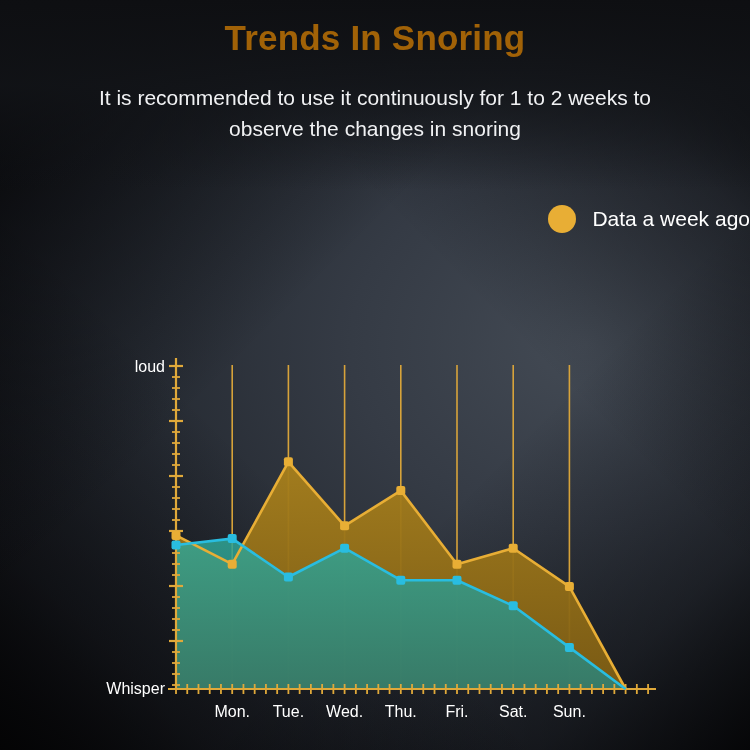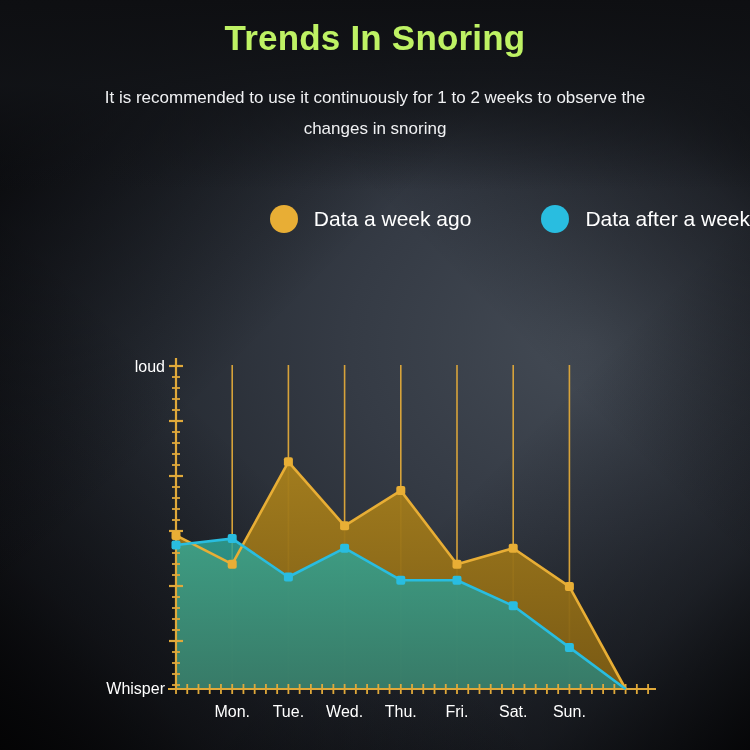--- a/index.html
+++ b/index.html
@@ -42,33 +42,33 @@
     position: absolute;
     inset: 0;
   }
 
   #title {
     position: absolute;
     top: 18px;
     left: 0;
     width: 750px;
     text-align: center;
-    color: #bef264;
+    color: #a16207;
     font-size: 35px;
     font-weight: bold;
     letter-spacing: 0.2px;
   }
   #subtitle {
     position: absolute;
     top: 82px;
     left: 75px;
     width: 600px;
     text-align: center;
     color: #f0f1f3;
-    font-size: 17px;
+    font-size: 21px;
     line-height: 31px;
     font-weight: 400;
   }
 
   #legend {
     position: absolute;
     top: 205px;
     left: 0;
     width: 750px;
     display: flex;
@@ -126,24 +126,20 @@
 
   <div class="content">
 
     <div id="title">Trends In Snoring</div>
     <div id="subtitle">It is recommended to use it continuously for 1 to 2 weeks to observe the changes in snoring</div>
 
     <div id="legend">
       <div class="legend-item">
         <span class="legend-dot" style="background:#E8AE35"></span>
         <span class="legend-label">Data a week ago</span>
-      </div>
-      <div class="legend-item">
-        <span class="legend-dot" style="background:#29BDE0"></span>
-        <span class="legend-label">Data after a week</span>
       </div>
     </div>
 
     <div id="chart-wrap">
       <svg id="chart-svg" width="750" height="750" viewBox="0 0 750 750">
         <defs>
           <linearGradient id="gradOrange" x1="0" y1="0" x2="0" y2="1">
             <stop offset="0%" stop-color="#A8801C" stop-opacity="0.95"></stop>
             <stop offset="100%" stop-color="#7E5D13" stop-opacity="0.95"></stop>
           </linearGradient>

